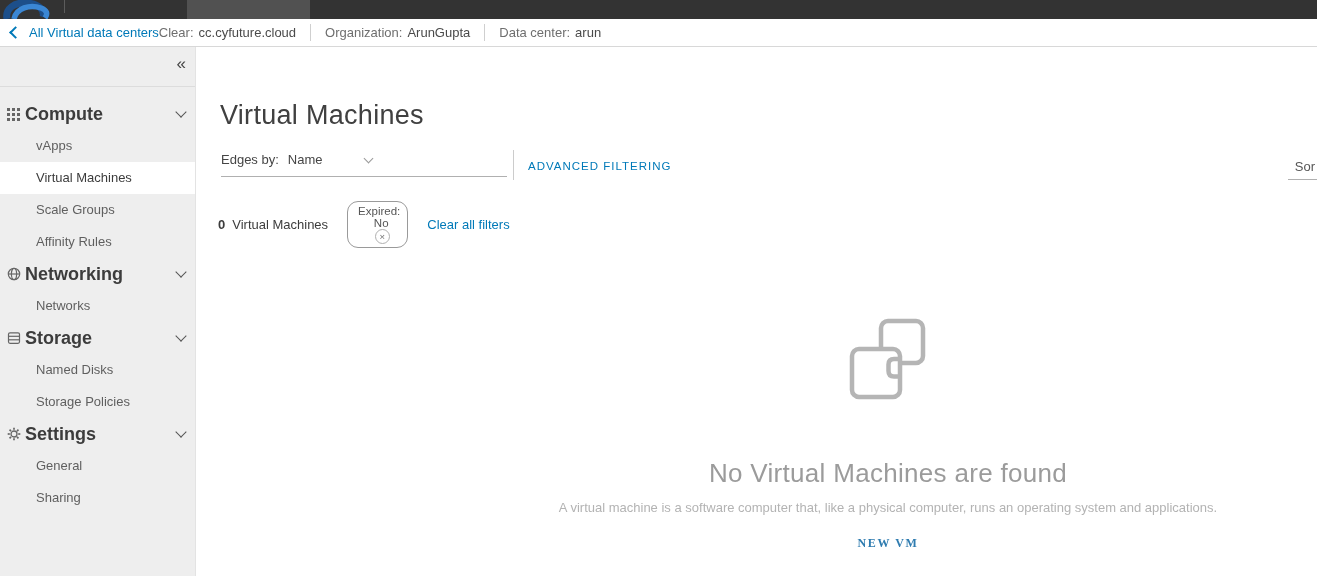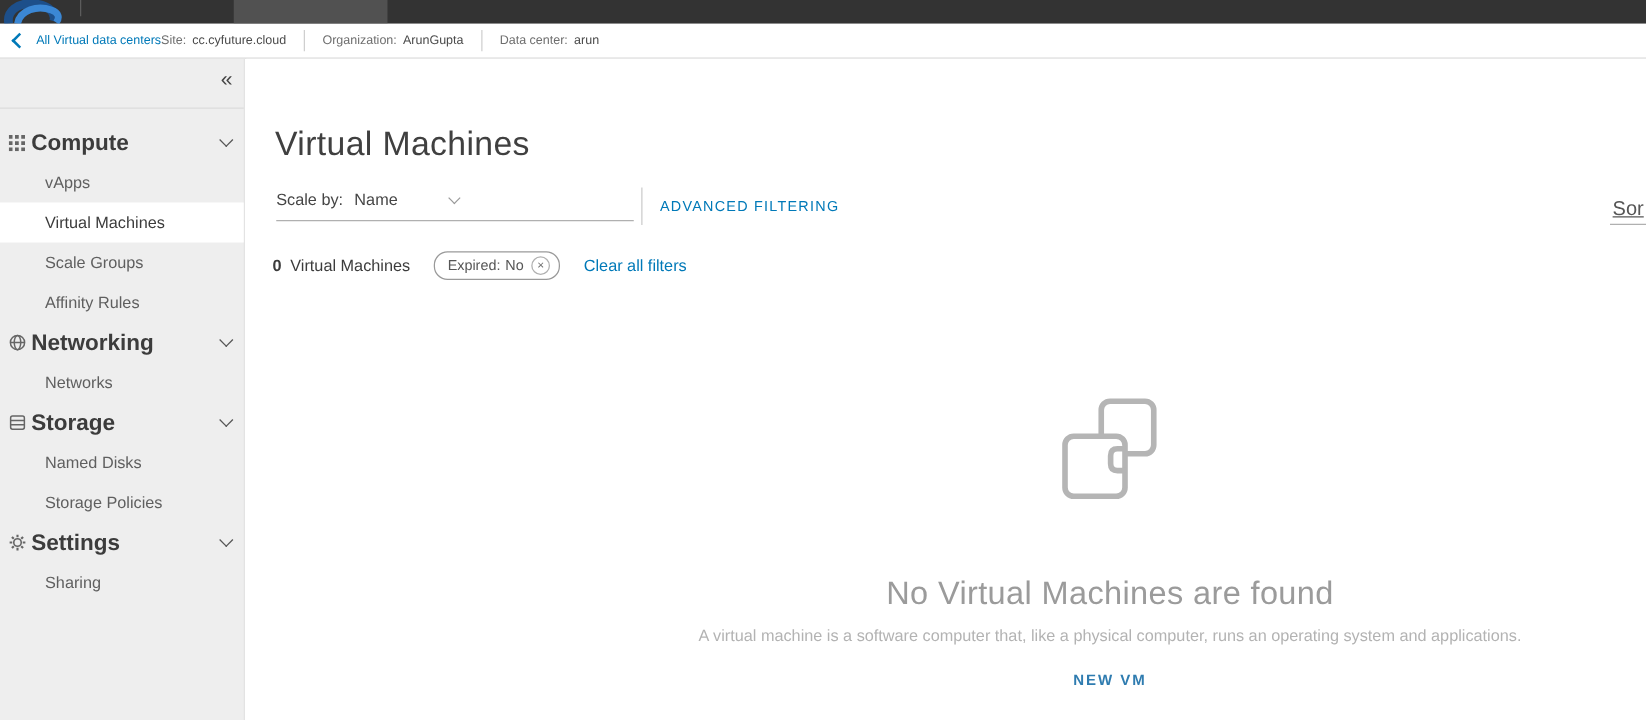--- a/index.html
+++ b/index.html
@@ -9,21 +9,21 @@
     -webkit-font-smoothing:antialiased;
   }
   
   .topbar{position:absolute;top:0;left:0;right:0;height:19px;background:#333333;}
   .topbar-highlight{position:absolute;left:187px;top:0;width:123px;height:19px;background:#515151;}
   .topbar-sep{position:absolute;left:64px;top:0;width:1px;height:13px;background:#5c5c5c;}
   .logo{position:absolute;left:0;top:0;width:62px;height:19px;overflow:hidden;}
   
   .crumbbar{
     position:absolute;top:19px;left:0;right:0;height:27px;background:#ffffff;
-    border-bottom:1px solid #d8d8d8;display:flex;align-items:center;font-size:10px;
+    border-bottom:1px solid #d8d8d8;display:flex;align-items:center;font-size:13px;
   }
   .back-link{display:flex;align-items:center;margin-left:9px;color:#0079b8;cursor:pointer;}
   .chev-left{width:7px;height:7px;border-left:2px solid #0079b8;border-bottom:2px solid #0079b8;
     transform:rotate(45deg);margin-right:9px;margin-left:2px;}
   .crumb-group{display:flex;align-items:center;}
   .crumb-group:first-of-type{margin-left:27px;}
   .crumb-label{color:#6e6e6e;}
   .crumb-value{color:#4a4a4a;margin-left:5px;}
   .crumb-div{width:1px;height:17px;background:#cfcfcf;margin:0 14px;}
   
@@ -44,36 +44,36 @@
   .page-title{position:absolute;left:23px;top:53px;font-size:27px;font-weight:400;color:#404040;letter-spacing:0.3px;}
   .findbox{position:absolute;left:24px;top:105px;width:286px;display:flex;align-items:center;
     border-bottom:1px solid #b0b0b0;padding-bottom:9px;font-size:13px;}
   .find-label{color:#454545;}
   .find-value{color:#454545;margin-left:9px;}
   .caret-down{width:6px;height:6px;border-right:1.5px solid #999;border-bottom:1.5px solid #999;
     transform:rotate(45deg);margin-left:42px;margin-top:-3px;}
   .vdiv{position:absolute;left:316px;top:103px;width:1px;height:30px;background:#cccccc;}
   .adv-filter{position:absolute;left:331px;top:113px;font-size:11.5px;letter-spacing:1px;
     color:#0079b8;cursor:pointer;}
-  .sort-cut{position:absolute;right:2px;top:112px;font-size:16px;color:#565656;white-space:nowrap;text-decoration:underline;}
+  .sort-cut{position:absolute;right:2px;top:112px;font-size:13px;color:#565656;white-space:nowrap;}
   .sort-underline{position:absolute;right:0;top:132px;width:29px;height:1px;background:#b0b0b0;}
   .countrow{position:absolute;left:21px;top:154px;display:flex;align-items:center;font-size:13px;color:#3c3c3c;}
   .count-num{font-weight:bold;margin-right:7px;}
   .chip{margin-left:19px;border:1px solid #9a9a9a;border-radius:11px;padding:3px 7px 3px 10px;
-    font-size:11.5px;color:#565656;display:flex;align-items:center;background:#fff;}
+    font-size:11.5px;color:#565656;display:flex;align-items:center;background:#fff;flex-direction:column;}
   .chip-value{margin-left:4px;}
   .chip-close{margin-left:6px;width:13px;height:13px;border:1px solid #b0b0b0;border-radius:50%;
     display:flex;align-items:center;justify-content:center;font-size:9.5px;color:#707070;cursor:pointer;line-height:1;}
   .clear-link{margin-left:19px;color:#0079b8;font-size:13px;cursor:pointer;}
   
   .empty{position:absolute;left:691px;top:271px;width:780px;transform:translateX(-50%);text-align:center;}
   .empty-icon{display:inline-block;}
   .empty-title{margin-top:52px;font-size:26px;color:#9b9b9b;letter-spacing:0.3px;}
   .empty-sub{margin-top:11px;font-size:13px;color:#b3b3b3;}
-  .empty-action{margin-top:21px;font-size:12px;letter-spacing:1.6px;color:#2f7cb0;font-weight:bold;cursor:pointer;}
+  .empty-action{margin-top:21px;font-size:12px;letter-spacing:1.6px;color:#2f7cb0;font-weight:bold;cursor:pointer;font-family:Liberation Serif, serif;}
 </style>
 </head>
 <body>
 
 <div class="topbar">
   <span class="logo">
     <svg width="62" height="19" viewBox="0 0 62 19">
       <path d="M7 19 C5 9 14 2 27 3 C39 4 45 10 43 17" stroke="#1d4f8a" stroke-width="7" fill="none"></path>
       <path d="M14 19 C16 8 30 4 41 8 C47 10 48 14 45 18" stroke="#3b87d4" stroke-width="5.5" fill="none"></path>
     </svg>
@@ -81,21 +81,21 @@
   <span class="topbar-sep"></span>
   <span class="topbar-highlight"></span>
 </div>
 
 <div class="crumbbar">
   <span class="back-link">
     <span class="chev-left"></span>
     <span>All Virtual data centers</span>
   </span>
   <span class="crumb-group">
-    <span class="crumb-label">Site:</span>
+    <span class="crumb-label">Clear:</span>
     <span class="crumb-value">cc.cyfuture.cloud</span>
   </span>
   <span class="crumb-div"></span>
   <span class="crumb-group">
     <span class="crumb-label">Organization:</span>
     <span class="crumb-value">ArunGupta</span>
   </span>
   <span class="crumb-div"></span>
   <span class="crumb-group">
     <span class="crumb-label">Data center:</span>
@@ -170,29 +170,30 @@
             <line x1="2.8" y1="7" x2="0.7" y2="7"></line>
               <line x1="4.03" y1="4.03" x2="2.55" y2="2.55"></line>
             <line x1="7" y1="2.8" x2="7" y2="0.7"></line>
               <line x1="9.97" y1="4.03" x2="11.45" y2="2.55"></line>
           </g>
         </svg>
       </span>
       <span class="nlabel">Settings</span>
       <span class="chev-down"></span>
     </div>
+    <div class="nav-item">General</div>
     <div class="nav-item">Sharing</div>
   </div>
 </div>
 
 <div class="main">
   <div class="page-title">Virtual Machines</div>
 
   <div class="findbox">
-    <span class="find-label">Scale by:</span>
+    <span class="find-label">Edges by:</span>
     <span class="find-value">Name</span>
     <span class="caret-down"></span>
   </div>
   <div class="vdiv"></div>
   <div class="adv-filter">ADVANCED FILTERING</div>
 
   <div class="sort-cut">Sor</div>
   <div class="sort-underline"></div>
 
   <div class="countrow">

